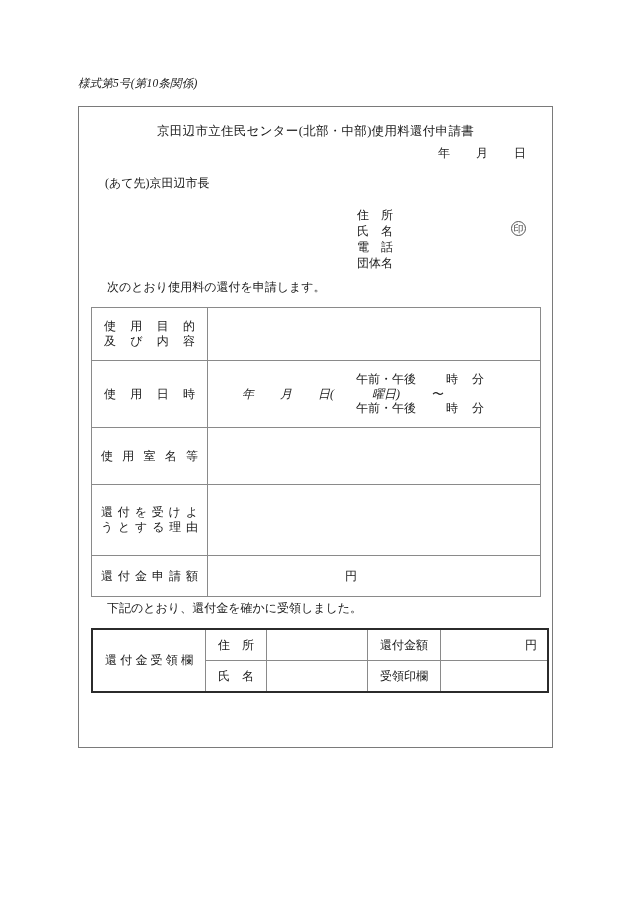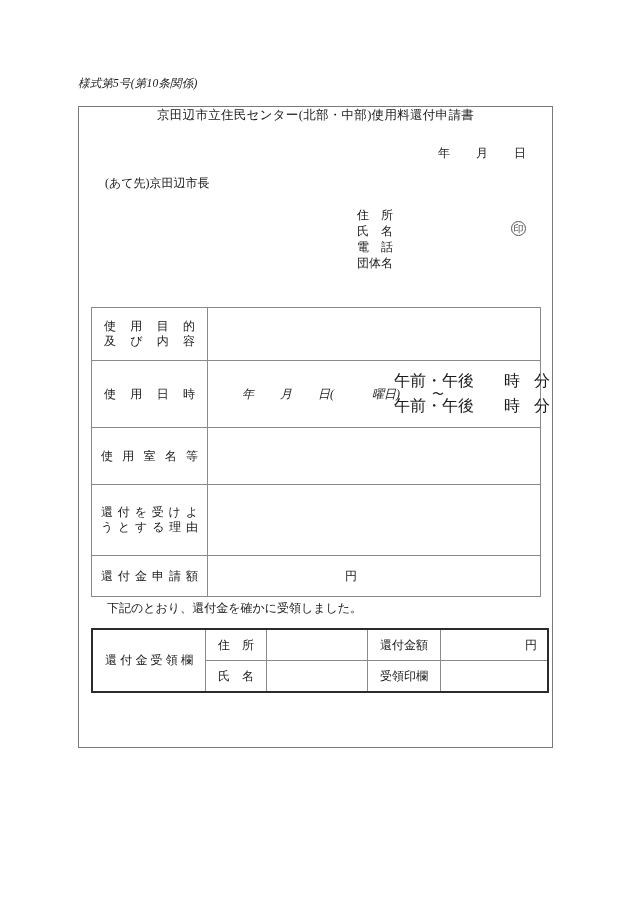--- a/index.html
+++ b/index.html
@@ -36,21 +36,21 @@
     height: 642px;
     border: 1px solid #7a7a7a;
     box-sizing: border-box;
   }
 
   
   .doc-title {
     position: absolute;
     left: 0;
     right: 0;
-    top: 0;
+    top: 16px;
     text-align: center;
     font-size: 12.5px;
     letter-spacing: 0.3px;
     white-space: nowrap;
   }
 
   
   .date-line {
     position: absolute;
     right: 26px;
@@ -178,22 +178,21 @@
     right: 8px;
     top: 0;
     height: 58px;
     width: 168px;
     text-align: left;
   }
   .dt-times .t-row {
     position: absolute;
     left: 0;
     white-space: nowrap;
-    font-size: 16px;
-    margin-left: 38px;
+    font-size: 12px;
   }
   .dt-times .t-row.top { top: 6px; }
   .dt-times .t-row.bottom { bottom: 6px; }
   .dt-times .ampm { display: inline-block; margin-right: 30px; }
   .dt-times .hh { display: inline-block; margin-right: 14px; }
   .dt-tilde {
     position: absolute;
     left: 76px;
     top: 50%;
     transform: translateY(-50%);
@@ -292,20 +291,21 @@
   <div class="addressee">(あて先)京田辺市長</div>
 
   <div class="applicant">
     <span class="row"><span class="lbl spaced">住　所</span></span>
     <span class="row"><span class="lbl spaced">氏　名</span></span>
     <span class="row"><span class="lbl spaced">電　話</span></span>
     <span class="row"><span class="lbl">団体名</span></span>
   </div>
   <div class="seal-mark">印</div>
 
+  <div class="intro-text">次のとおり使用料の還付を申請します。</div>
 
   <table class="main-table">
     <tbody>
       <tr class="r-purpose">
         <td class="label">
           <span class="label-line">
             <span>使</span>
               <span>用</span>
               <span>目</span>
               <span>的</span>

